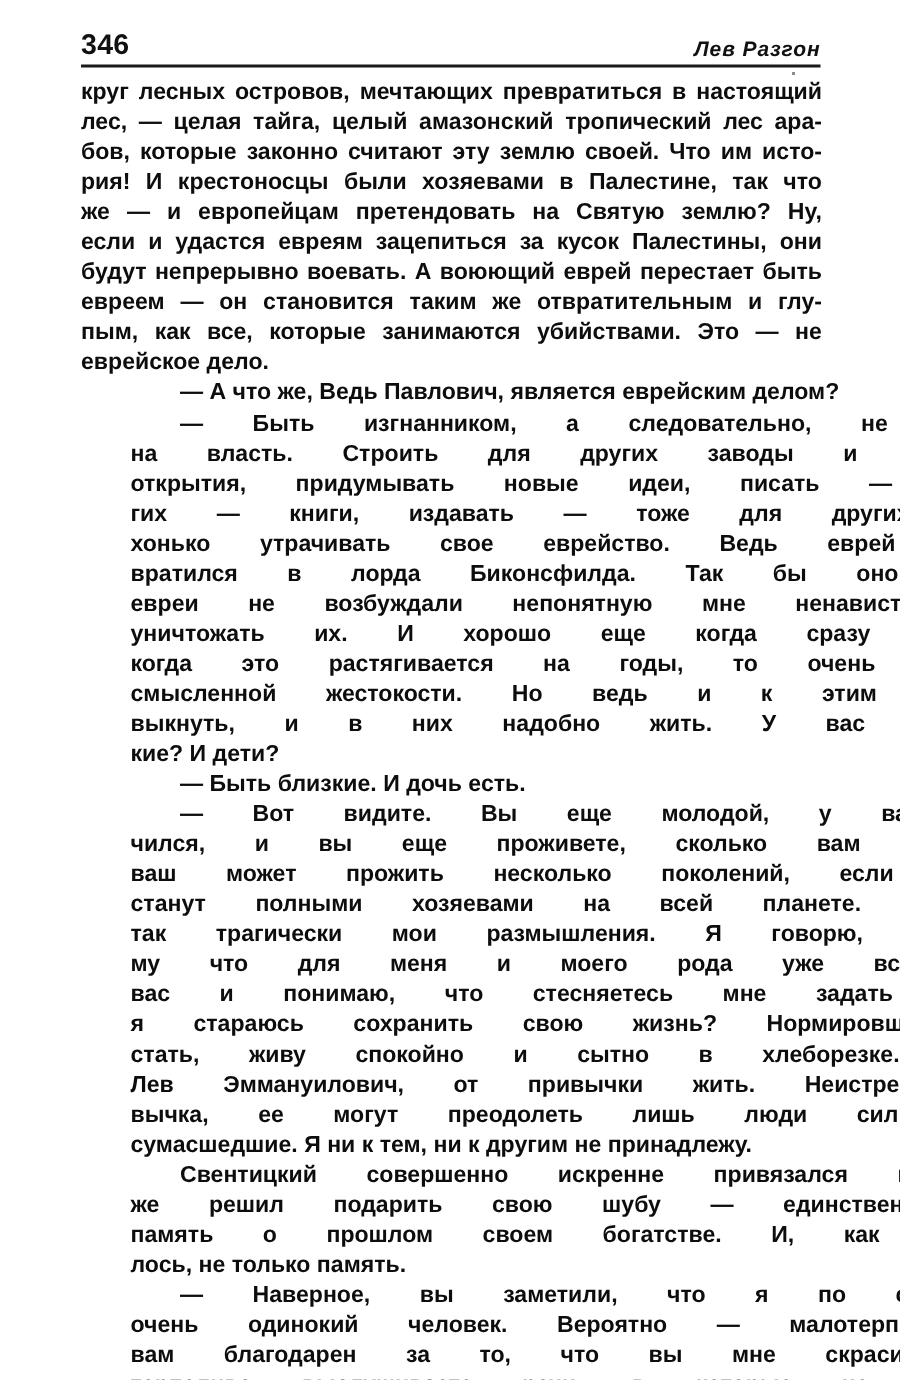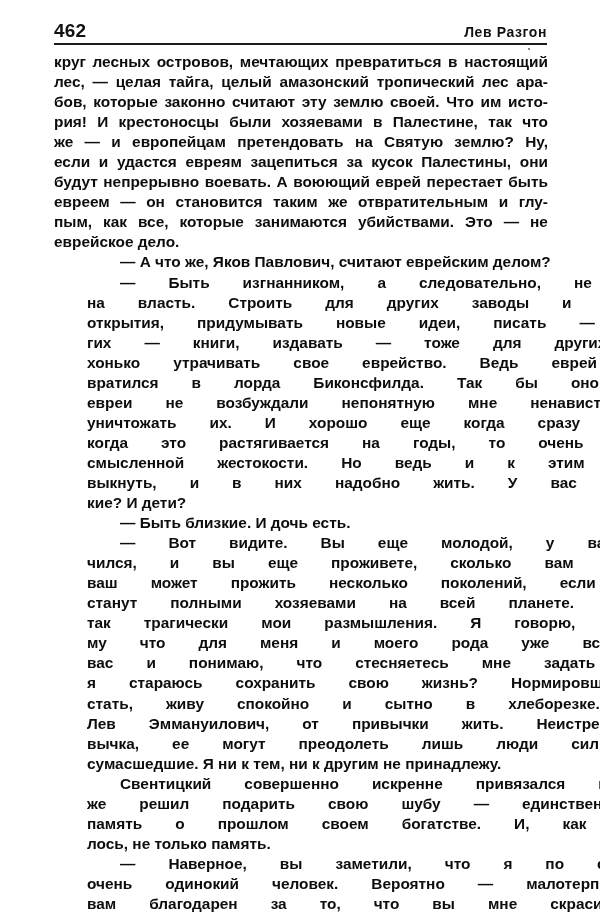--- a/index.html
+++ b/index.html
@@ -35,20 +35,21 @@
     font-size: 19px;
     font-weight: bold;
     color: #111111;
     letter-spacing: 0.2px;
     line-height: 1;
   }
 
   .head-author {
     font-size: 14px;
     font-weight: bold;
+    font-style: italic;
     color: #111111;
     letter-spacing: 0.6px;
     line-height: 1;
     padding-bottom: 1px;
   }
 
   .head-rule {
     position: absolute;
     left: 54px;
     top: 43px;
@@ -113,30 +114,30 @@
   }
 
   .ln.j > span { white-space: pre; }
 </style>
 </head>
 <body>
 
 <div class="page">
 
   <div class="running-head">
-    <div class="folio">462</div>
+    <div class="folio">346</div>
     <div class="head-author">Лев Разгон</div>
   </div>
 
   <div class="head-rule"></div>
   <div class="speck"></div>
 
   <div class="body-col">
       <div class="para lines"><span class="ln j"><span>круг</span><span>лесных</span><span>островов,</span><span>мечтающих</span><span>превратиться</span><span>в</span><span>настоящий</span></span><span class="ln j"><span>лес,</span><span>—</span><span>целая</span><span>тайга,</span><span>целый</span><span>амазонский</span><span>тропический</span><span>лес</span><span>ара-</span></span><span class="ln j"><span>бов,</span><span>которые</span><span>законно</span><span>считают</span><span>эту</span><span>землю</span><span>своей.</span><span>Что</span><span>им</span><span>исто-</span></span><span class="ln j"><span>рия!</span><span>И</span><span>крестоносцы</span><span>были</span><span>хозяевами</span><span>в</span><span>Палестине,</span><span>так</span><span>что</span></span><span class="ln j"><span>же</span><span>—</span><span>и</span><span>европейцам</span><span>претендовать</span><span>на</span><span>Святую</span><span>землю?</span><span>Ну,</span></span><span class="ln j"><span>если</span><span>и</span><span>удастся</span><span>евреям</span><span>зацепиться</span><span>за</span><span>кусок</span><span>Палестины,</span><span>они</span></span><span class="ln j"><span>будут</span><span>непрерывно</span><span>воевать.</span><span>А</span><span>воюющий</span><span>еврей</span><span>перестает</span><span>быть</span></span><span class="ln j"><span>евреем</span><span>—</span><span>он</span><span>становится</span><span>таким</span><span>же</span><span>отвратительным</span><span>и</span><span>глу-</span></span><span class="ln j"><span>пым,</span><span>как</span><span>все,</span><span>которые</span><span>занимаются</span><span>убийствами.</span><span>Это</span><span>—</span><span>не</span></span><span class="ln">еврейское дело.</span></div>
-      <div class="para lines indent"><span class="ln" style="padding-left: 33px;">— А что же, Яков Павлович, считают еврейским делом?</span></div>
+      <div class="para lines indent"><span class="ln" style="padding-left: 33px;">— А что же, Ведь Павлович, является еврейским делом?</span></div>
       <div class="para lines indent"><span class="ln j" style="padding-left: 33px;"><span>—</span><span>Быть</span><span>изгнанником,</span><span>а</span><span>следовательно,</span><span>не</span><span>претендовать</span></span><span class="ln j"><span>на</span><span>власть.</span><span>Строить</span><span>для</span><span>других</span><span>заводы</span><span>и</span><span>фабрики,</span></span><span class="ln j"><span>открытия,</span><span>придумывать</span><span>новые</span><span>идеи,</span><span>писать</span><span>—</span><span>тоже</span></span><span class="ln j"><span>гих</span><span>—</span><span>книги,</span><span>издавать</span><span>—</span><span>тоже</span><span>для</span><span>других</span></span><span class="ln j"><span>хонько</span><span>утрачивать</span><span>свое</span><span>еврейство.</span><span>Ведь</span><span>еврей</span><span>Дизраэли</span></span><span class="ln j"><span>вратился</span><span>в</span><span>лорда</span><span>Биконсфилда.</span><span>Так</span><span>бы</span><span>оно</span><span>и</span></span><span class="ln j"><span>евреи</span><span>не</span><span>возбуждали</span><span>непонятную</span><span>мне</span><span>ненависть</span></span><span class="ln j"><span>уничтожать</span><span>их.</span><span>И</span><span>хорошо</span><span>еще</span><span>когда</span><span>сразу</span><span>—</span></span><span class="ln j"><span>когда</span><span>это</span><span>растягивается</span><span>на</span><span>годы,</span><span>то</span><span>очень</span><span>устаешь</span></span><span class="ln j"><span>смысленной</span><span>жестокости.</span><span>Но</span><span>ведь</span><span>и</span><span>к</span><span>этим</span><span>годам</span></span><span class="ln j"><span>выкнуть,</span><span>и</span><span>в</span><span>них</span><span>надобно</span><span>жить.</span><span>У</span><span>вас</span><span>еще</span></span><span class="ln">кие? И дети?</span></div>
       <div class="para lines indent"><span class="ln" style="padding-left: 33px;">— Быть близкие. И дочь есть.</span></div>
       <div class="para lines indent"><span class="ln j" style="padding-left: 33px;"><span>—</span><span>Вот</span><span>видите.</span><span>Вы</span><span>еще</span><span>молодой,</span><span>у</span><span>вас</span></span><span class="ln j"><span>чился,</span><span>и</span><span>вы</span><span>еще</span><span>проживете,</span><span>сколько</span><span>вам</span><span>Бог</span></span><span class="ln j"><span>ваш</span><span>может</span><span>прожить</span><span>несколько</span><span>поколений,</span><span>если</span><span>гитлеры</span></span><span class="ln j"><span>станут</span><span>полными</span><span>хозяевами</span><span>на</span><span>всей</span><span>планете.</span><span>Вы</span></span><span class="ln j"><span>так</span><span>трагически</span><span>мои</span><span>размышления.</span><span>Я</span><span>говорю,</span><span>как</span></span><span class="ln j"><span>му</span><span>что</span><span>для</span><span>меня</span><span>и</span><span>моего</span><span>рода</span><span>уже</span><span>все</span></span><span class="ln j"><span>вас</span><span>и</span><span>понимаю,</span><span>что</span><span>стесняетесь</span><span>мне</span><span>задать</span><span>вопрос:</span></span><span class="ln j"><span>я</span><span>стараюсь</span><span>сохранить</span><span>свою</span><span>жизнь?</span><span>Нормировщиком</span></span><span class="ln j"><span>стать,</span><span>живу</span><span>спокойно</span><span>и</span><span>сытно</span><span>в</span><span>хлеборезке...</span></span><span class="ln j"><span>Лев</span><span>Эммануилович,</span><span>от</span><span>привычки</span><span>жить.</span><span>Неистребимая</span></span><span class="ln j"><span>вычка,</span><span>ее</span><span>могут</span><span>преодолеть</span><span>лишь</span><span>люди</span><span>сильной</span></span><span class="ln">сумасшедшие. Я ни к тем, ни к другим не принадлежу.</span></div>
       <div class="para lines indent"><span class="ln j" style="padding-left: 33px;"><span>Свентицкий</span><span>совершенно</span><span>искренне</span><span>привязался</span><span>ко</span></span><span class="ln j"><span>же</span><span>решил</span><span>подарить</span><span>свою</span><span>шубу</span><span>—</span><span>единственную,</span></span><span class="ln j"><span>память</span><span>о</span><span>прошлом</span><span>своем</span><span>богатстве.</span><span>И,</span><span>как</span><span>дальше</span></span><span class="ln">лось, не только память.</span></div>
       <div class="para lines indent"><span class="ln j" style="padding-left: 33px;"><span>—</span><span>Наверное,</span><span>вы</span><span>заметили,</span><span>что</span><span>я</span><span>по</span><span>своему</span></span><span class="ln j"><span>очень</span><span>одинокий</span><span>человек.</span><span>Вероятно</span><span>—</span><span>малотерпимый.</span></span><span class="ln j"><span>вам</span><span>благодарен</span><span>за</span><span>то,</span><span>что</span><span>вы</span><span>мне</span><span>скрасили</span></span><span class="ln j"><span>терпеливо</span><span>выслушиваете</span><span>речи,</span><span>в</span><span>которые</span><span>не</span><span>верите</span></span></div>
     </div>
 
 </div>
 
 </body></html>

